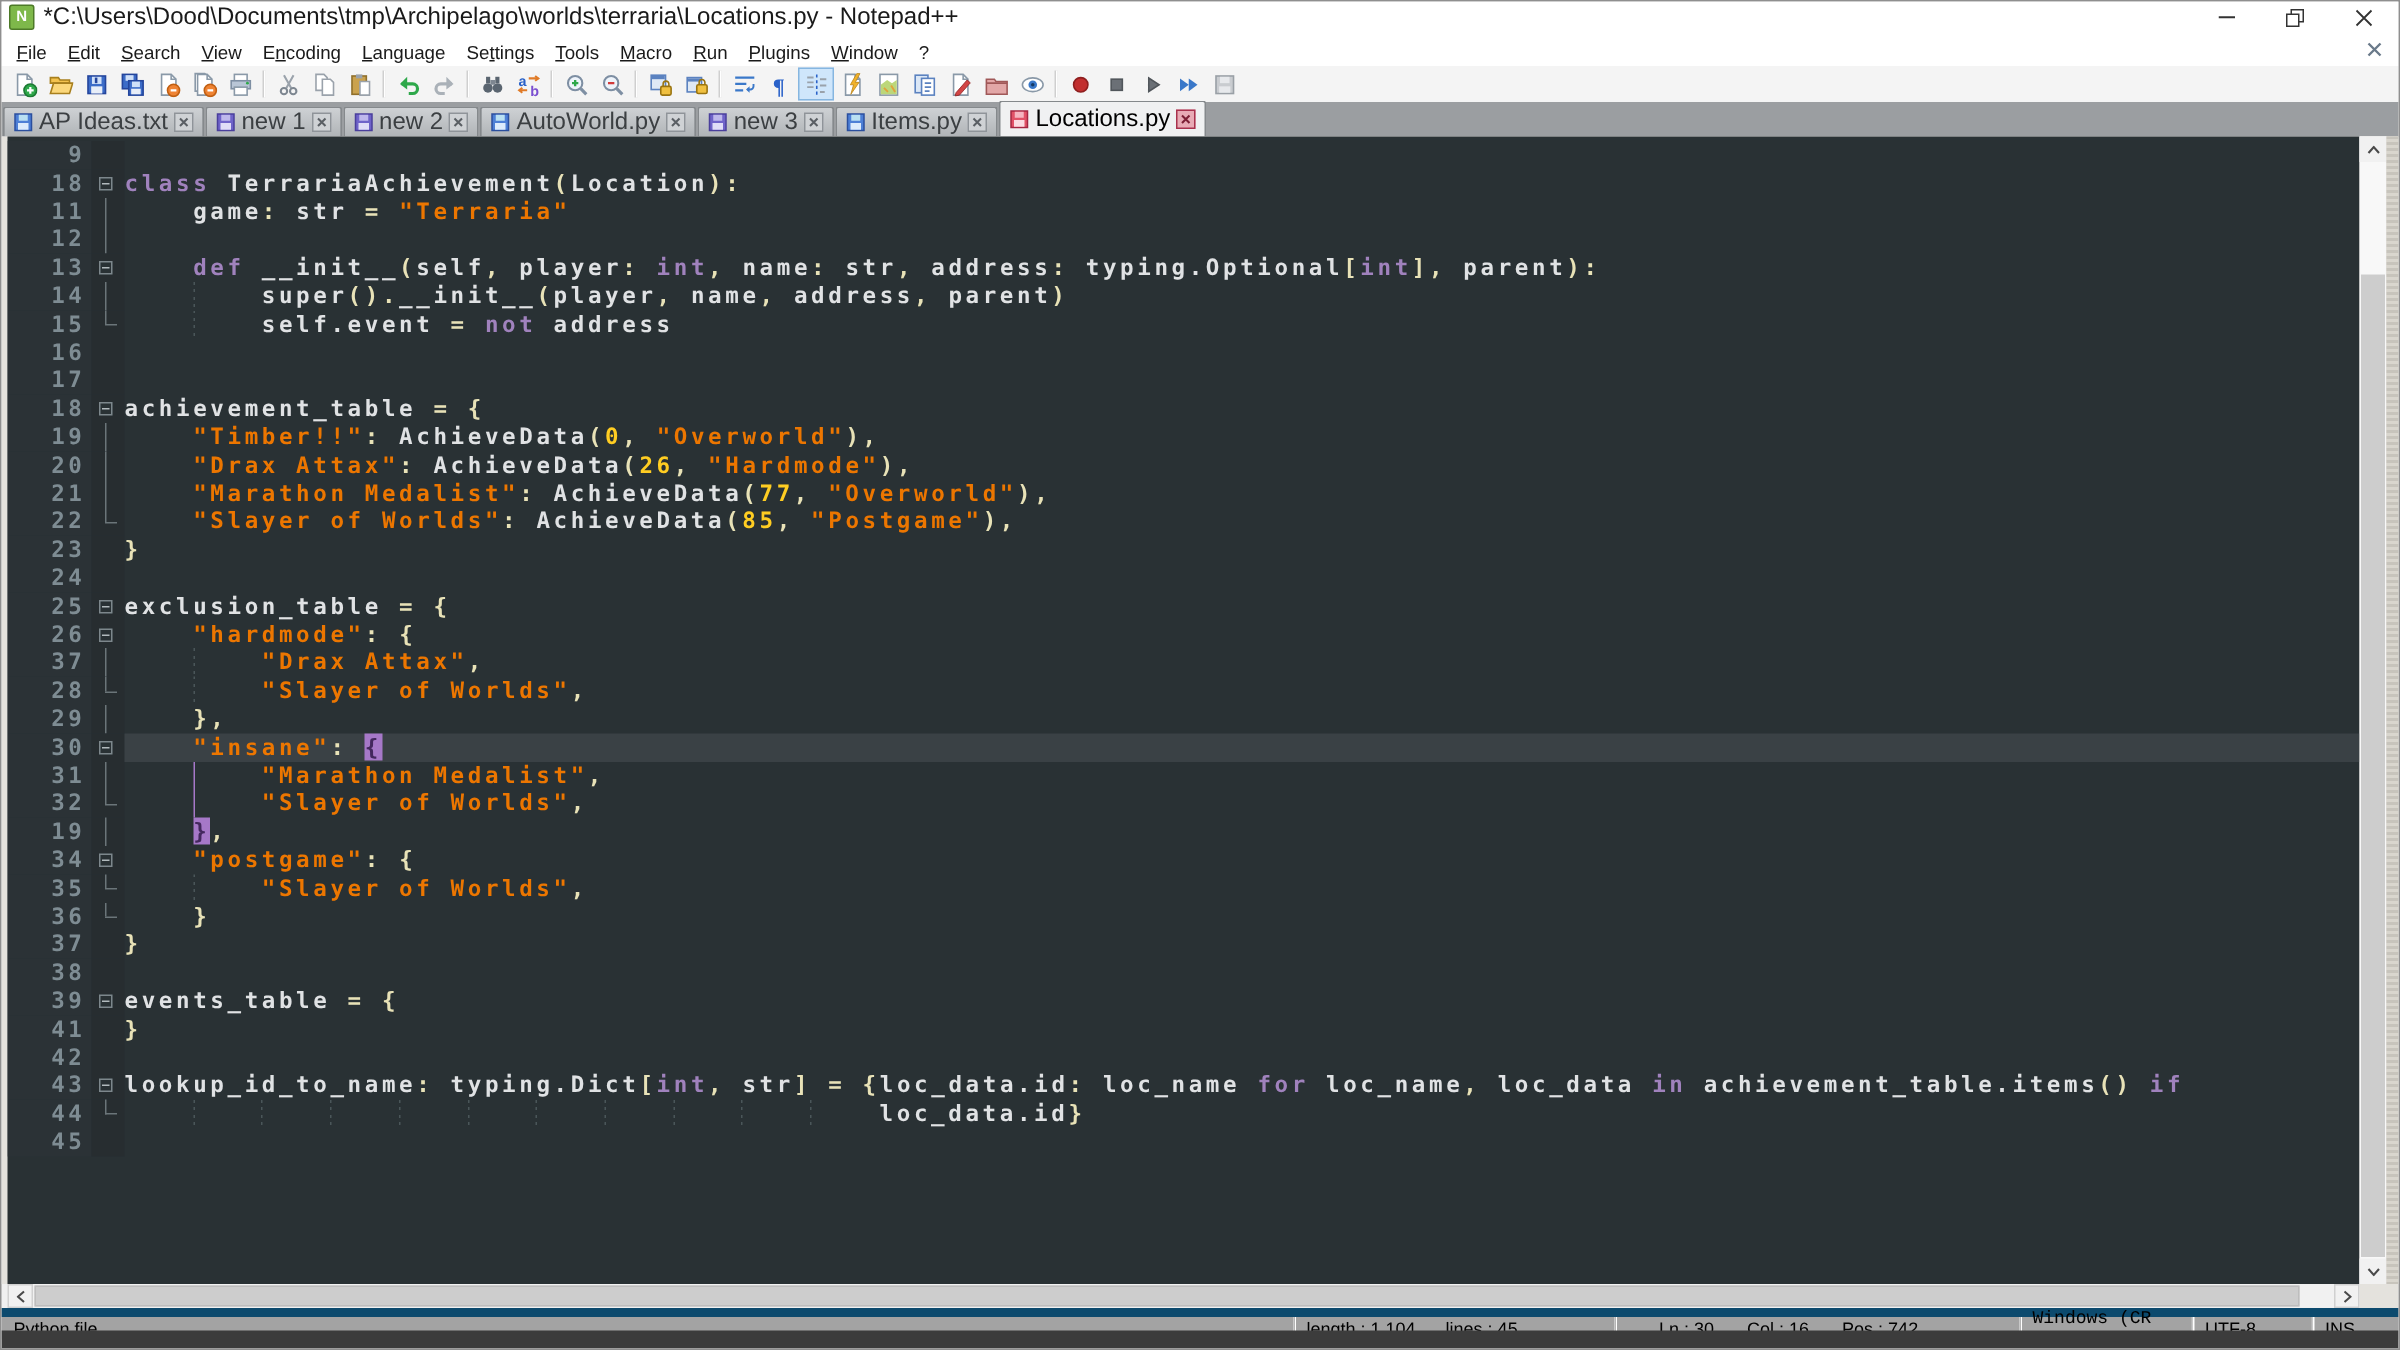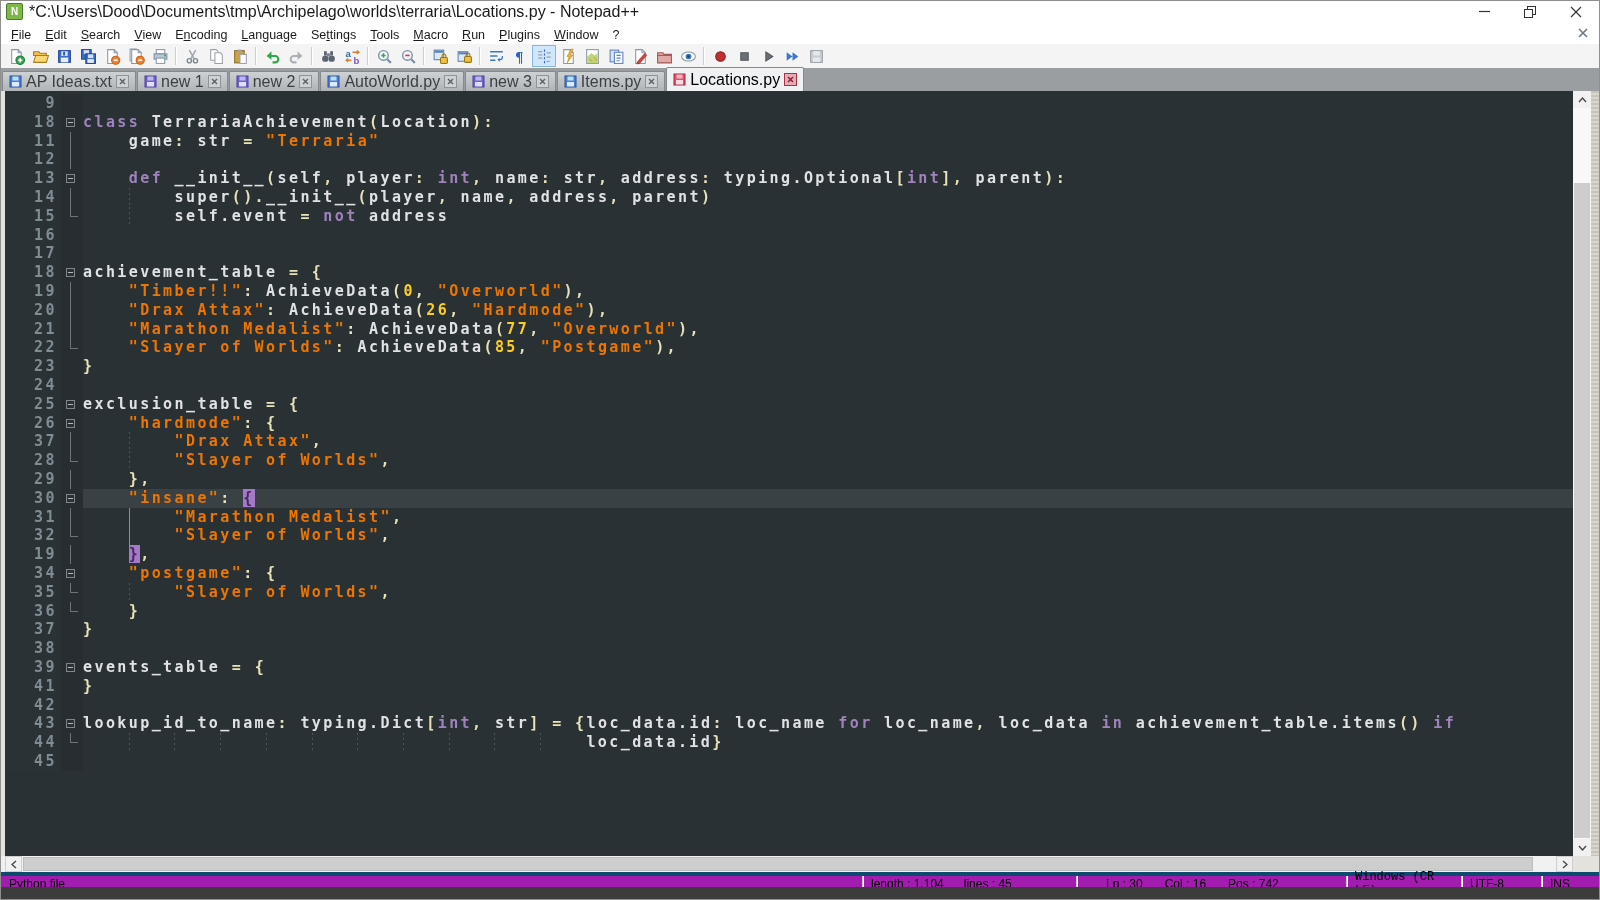--- a/index.html
+++ b/index.html
@@ -55,21 +55,21 @@
   .varrow.up{top:0;} .varrow.down{bottom:0;}
   .vthumb{position:absolute;left:1px;right:1px;top:92px;bottom:18px;background:#cdcdcd;}
   .right-strip{position:absolute;right:0;top:0;width:8px;bottom:0;background:#d9d6ce;
     background-image:repeating-linear-gradient(to bottom,#c7c4bc 0 2px,#d9d6ce 2px 4px);}
   .hscroll{position:absolute;top:855px;left:4px;right:26px;height:16px;background:#f1f1f1;}
   .harrow{position:absolute;top:0;bottom:0;width:17px;display:flex;align-items:center;justify-content:center;background:#f1f1f1;border:1px solid #d0d0d0;box-sizing:border-box;}
   .harrow.left{left:0;} .harrow.right{right:0;}
   .hthumb{position:absolute;top:1px;bottom:1px;left:18px;right:40px;background:#cdcdcd;border:1px solid #bdbdbd;}
   .hstrip-right{position:absolute;top:855px;right:0;width:26px;height:16px;background:#e4e2dd;}
   
-  .statusbar{position:absolute;top:871px;left:0;right:0;height:15px;background:#a21caf;border-top:4px solid #0c4a6e;
+  .statusbar{position:absolute;top:871px;left:0;right:0;height:15px;background:#a3a3a3;border-top:6px solid #0c4a6e;
     display:flex;align-items:center;font-size:12px;color:#000;}
   .sseg{height:100%;display:flex;align-items:center;padding-left:8px;box-sizing:border-box;border-left:1px solid #c8c8c8;box-shadow:inset 1px 0 0 #ffffff;}
   .sseg.first{flex:1;border-left:none;box-shadow:none;}
   .s2{width:214px;gap:20px;} .s3{width:270px;gap:22px;padding-left:29px;} .s4{width:115px;font-family:Liberation Mono, monospace;} .s5{width:80px;} .s6{width:58px;}
   .bottom-strip{position:absolute;top:886px;left:0;right:0;bottom:0;background:#3c3c3c;}
   .icon{display:flex;align-items:center;justify-content:center;}
 </style>
 </head>
 <body>
 

